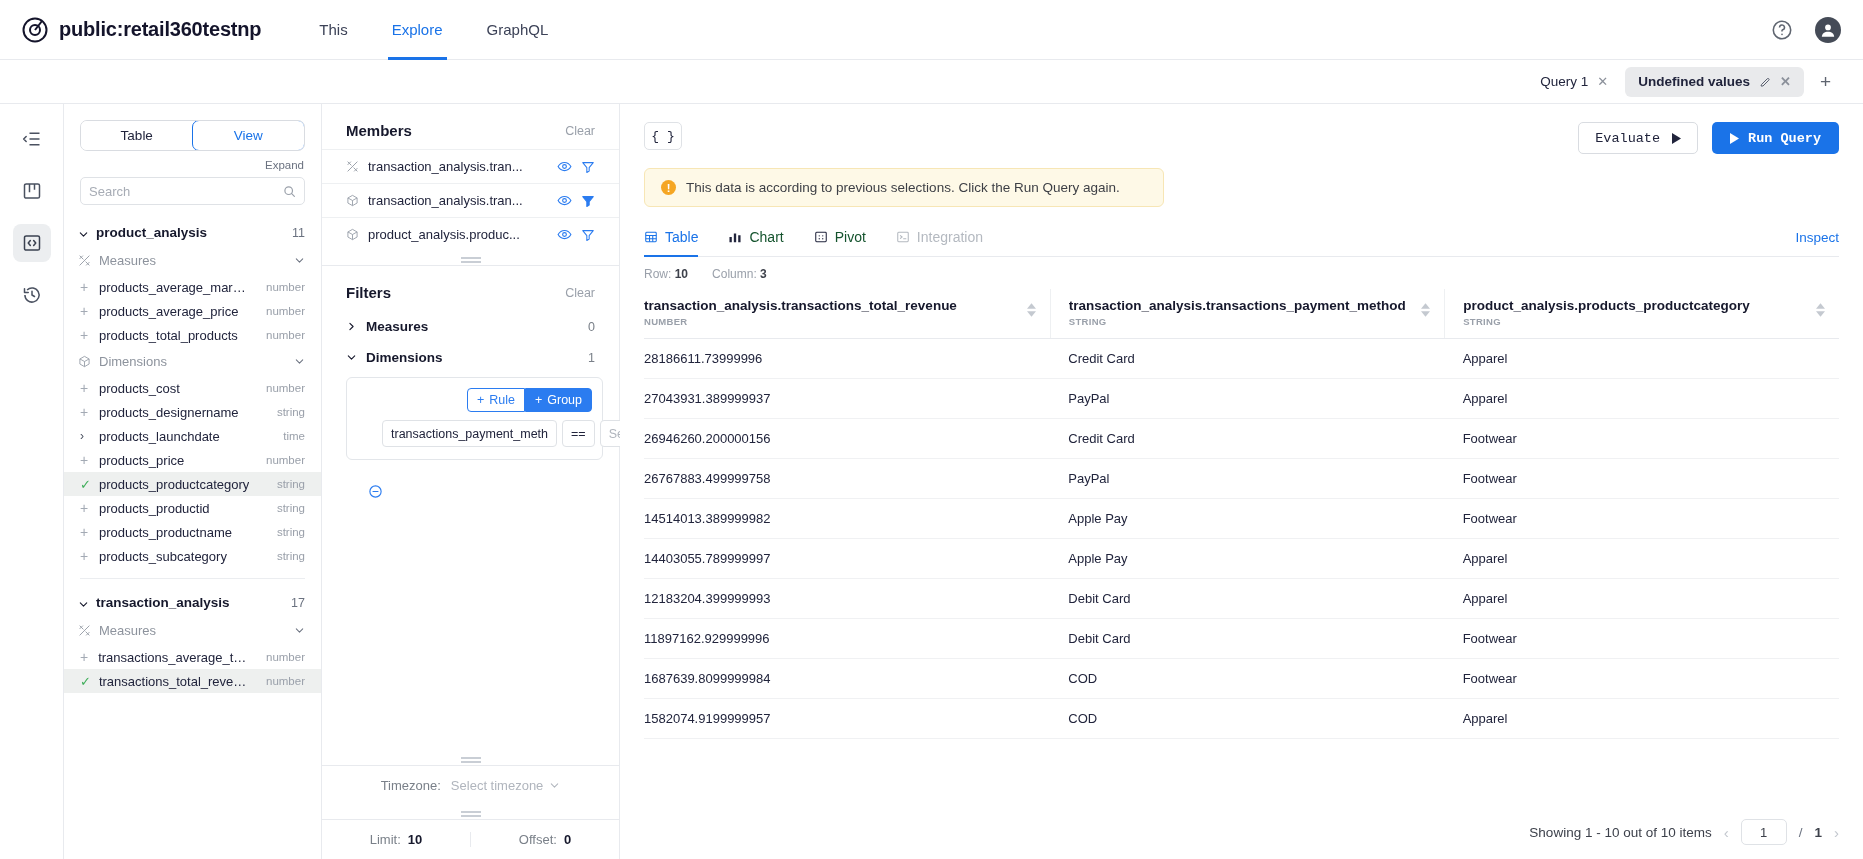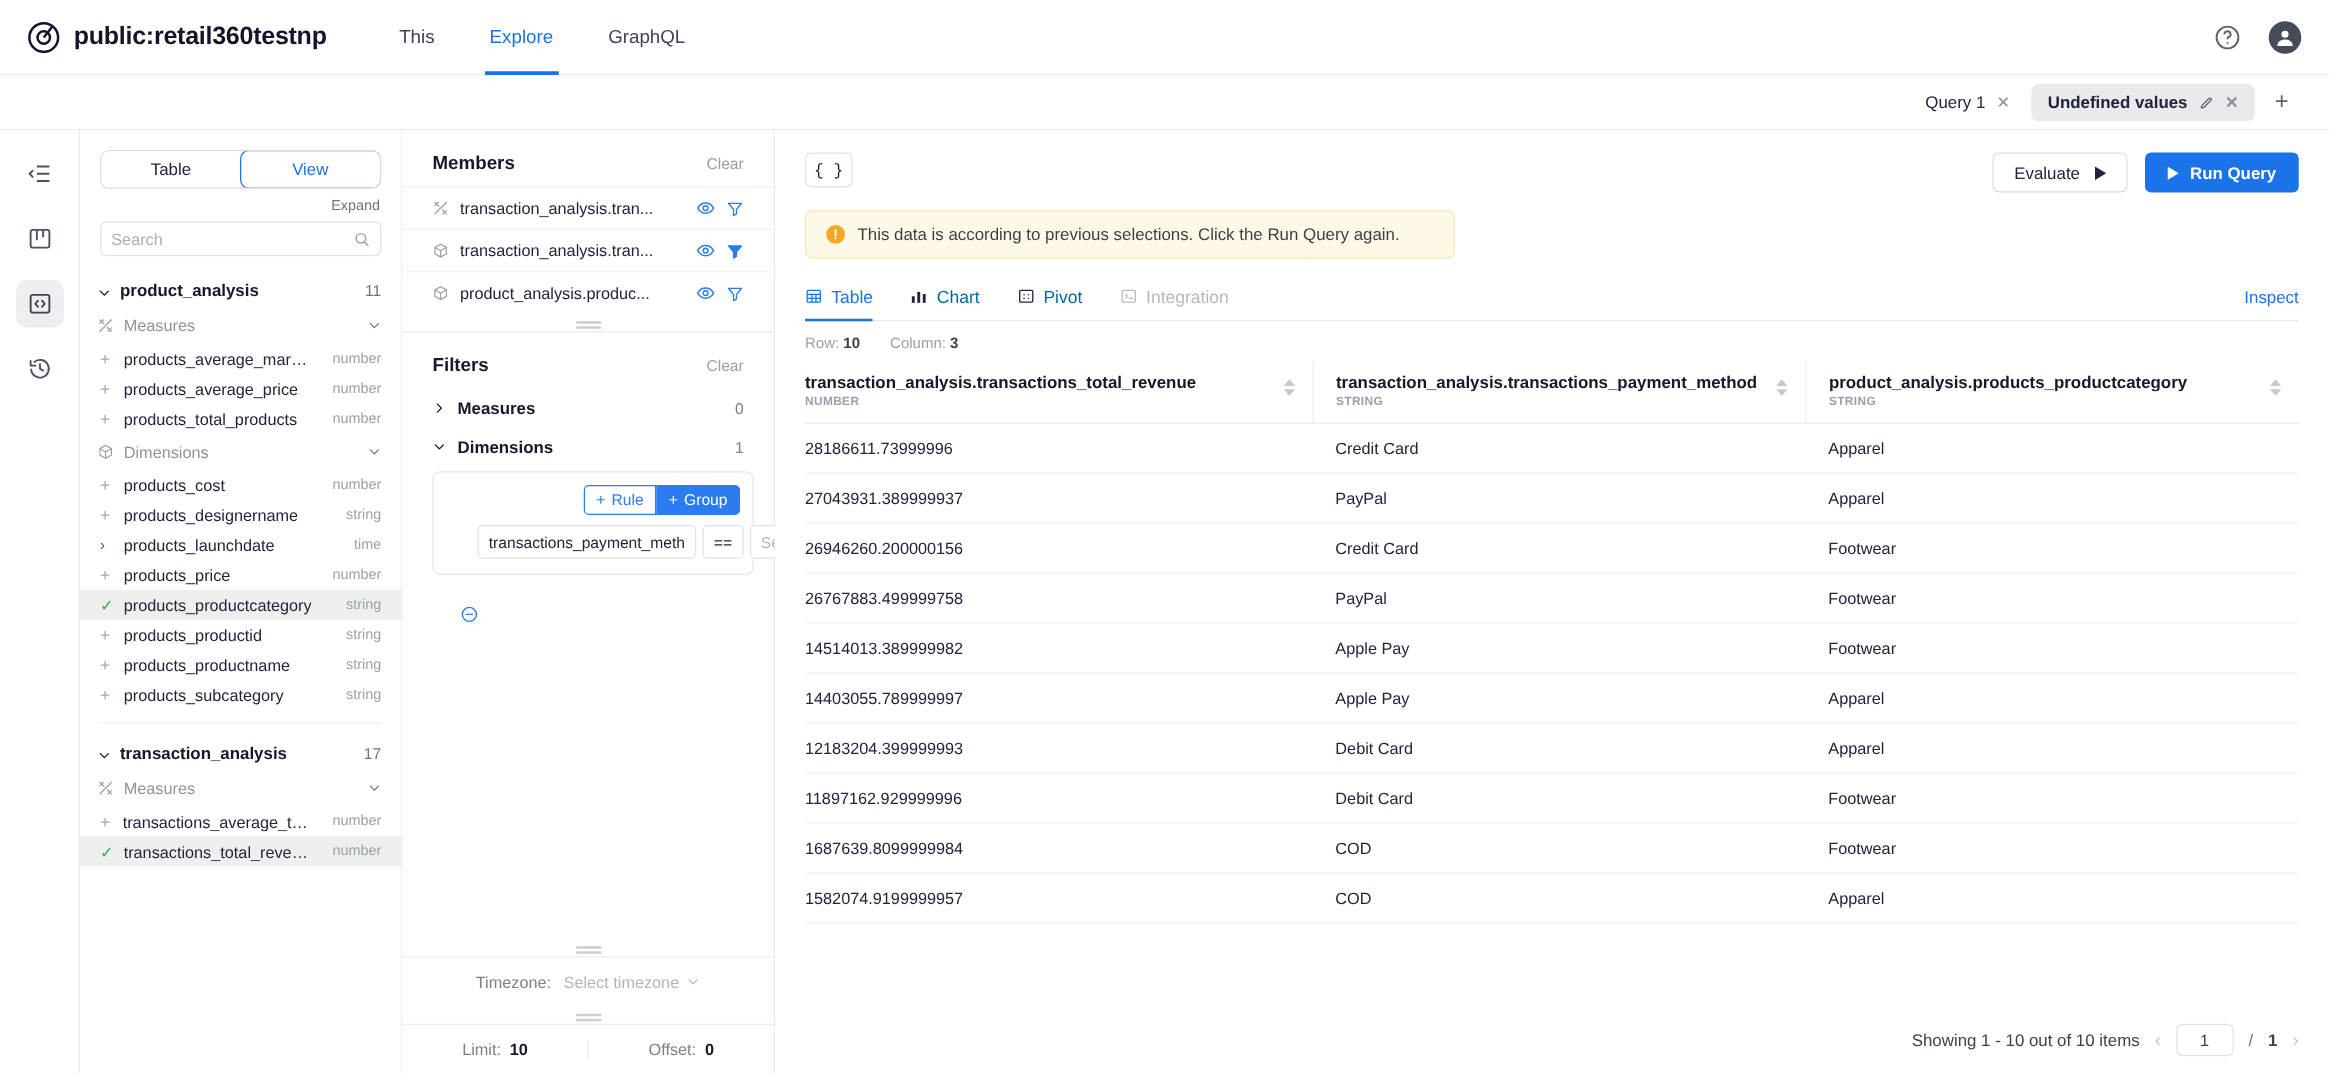--- a/index.html
+++ b/index.html
@@ -207,21 +207,21 @@
 
   
   .main { flex: 1; min-width: 0; display: flex; flex-direction: column; background: #fff; }
   .main-top { display: flex; align-items: flex-start; padding: 18px 24px 0 24px; }
   .json-btn {
     width: 38px; height: 28px; border: 1px solid #dfe2e6; border-radius: 5px;
     display: flex; align-items: center; justify-content: center;
     font-size: 13px; color: #21243c; cursor: pointer; background: #fff;
     font-family: "Liberation Mono", monospace;
   }
-  .main-top-right { margin-left: auto; display: flex; align-items: center; gap: 14px; }
+  .main-top-right { margin-left: auto; display: flex; align-items: center; gap: 14px; font-family: Liberation Mono, monospace; }
   .btn-eval {
     height: 32px; padding: 0 16px; border: 1px solid #d9dce1; border-radius: 5px;
     background: #fff; color: #21243c; font-size: 13.5px;
     display: flex; align-items: center; gap: 12px; cursor: pointer;
   }
   .btn-run {
     height: 32px; padding: 0 18px; border-radius: 5px;
     background: #1a73e8; color: #fff; font-size: 13.5px; font-weight: 600;
     display: flex; align-items: center; gap: 9px; cursor: pointer; border: 0;
   }
@@ -233,21 +233,21 @@
   .warn-dot {
     width: 15px; height: 15px; border-radius: 50%; background: #f5a623;
     color: #fff; font-size: 11px; font-weight: 700; display: flex;
     align-items: center; justify-content: center; flex: 0 0 15px;
   }
   .tabbar {
     display: flex; align-items: center; gap: 0; margin: 22px 24px 0 24px;
     border-bottom: 1px solid #e8eaee; position: relative;
   }
   .vtab {
-    display: flex; align-items: center; gap: 7px; font-size: 14px; color: #0369a1;
+    display: flex; align-items: center; gap: 7px; font-size: 14px; color: #14532d;
     padding: 0 0 11px 0; margin-right: 30px; cursor: pointer; position: relative;
   }
   .vtab.active { color: #1a73e8; }
   .vtab.active::after {
     content: ""; position: absolute; left: 0; right: 0; bottom: -1px; height: 2.5px; background: #1a73e8;
   }
   .vtab.dis { color: #b4b9c0; cursor: default; }
   .tabbar .inspect { margin-left: auto; font-size: 13.5px; color: #1a73e8; cursor: pointer; padding-bottom: 11px; }
   .rcrow { padding: 10px 24px 8px 24px; font-size: 12px; color: #9aa0aa; display: flex; gap: 24px; }
   .rcrow b { color: #3d414b; font-weight: 700; }

